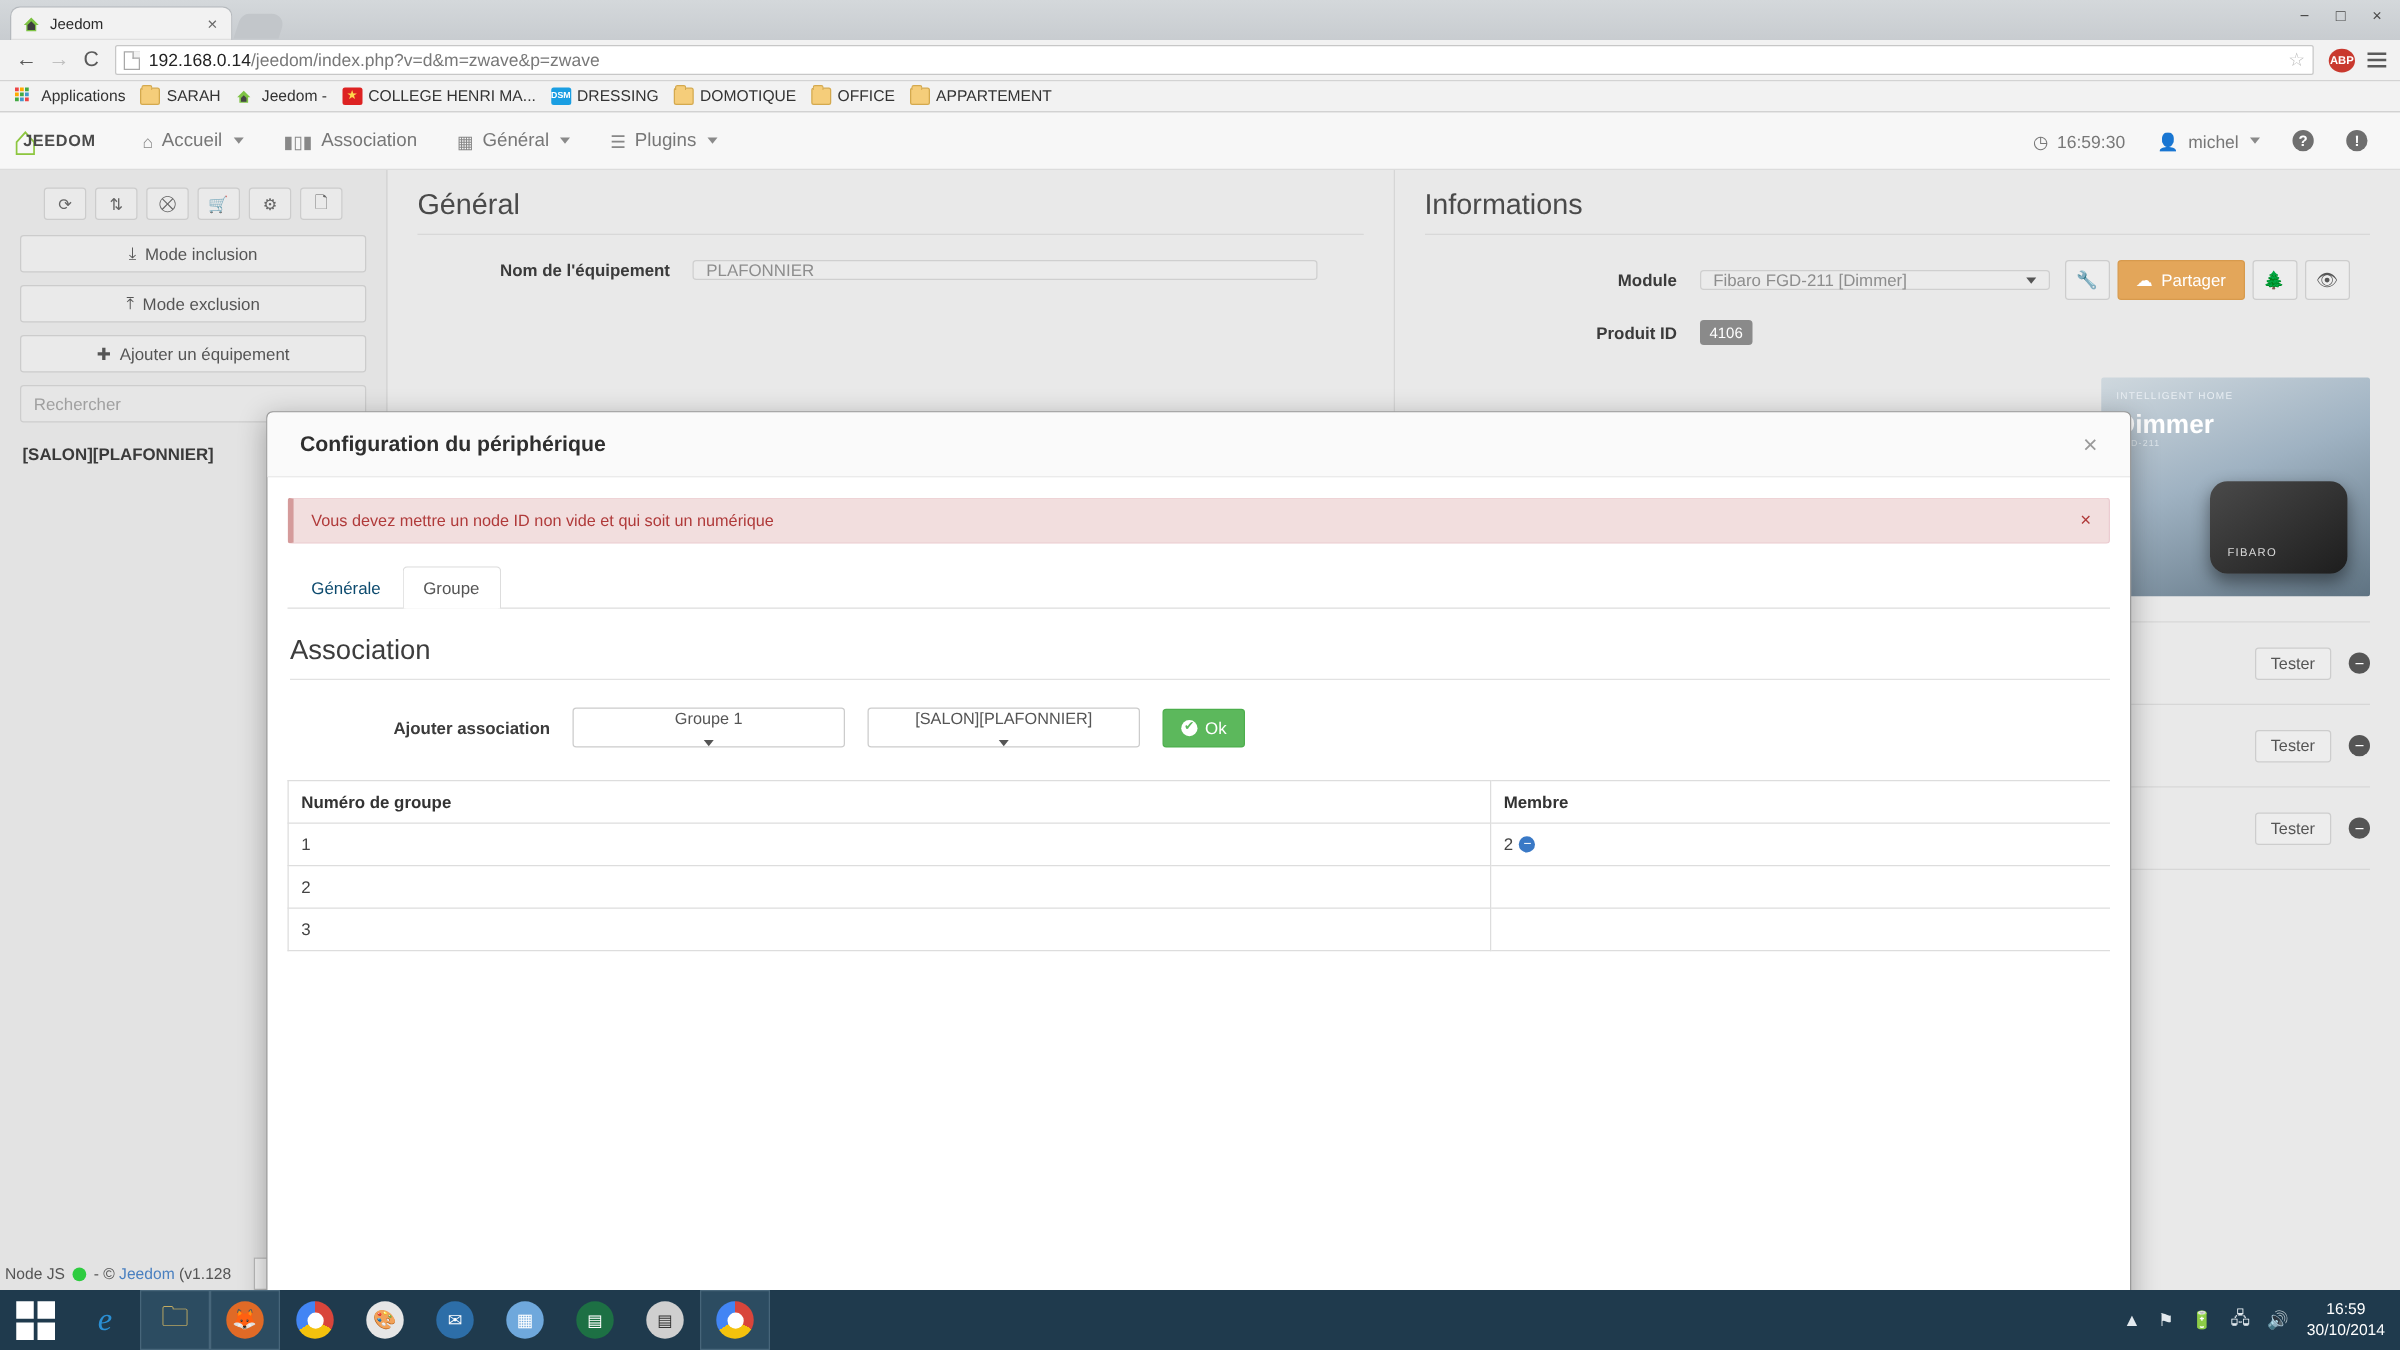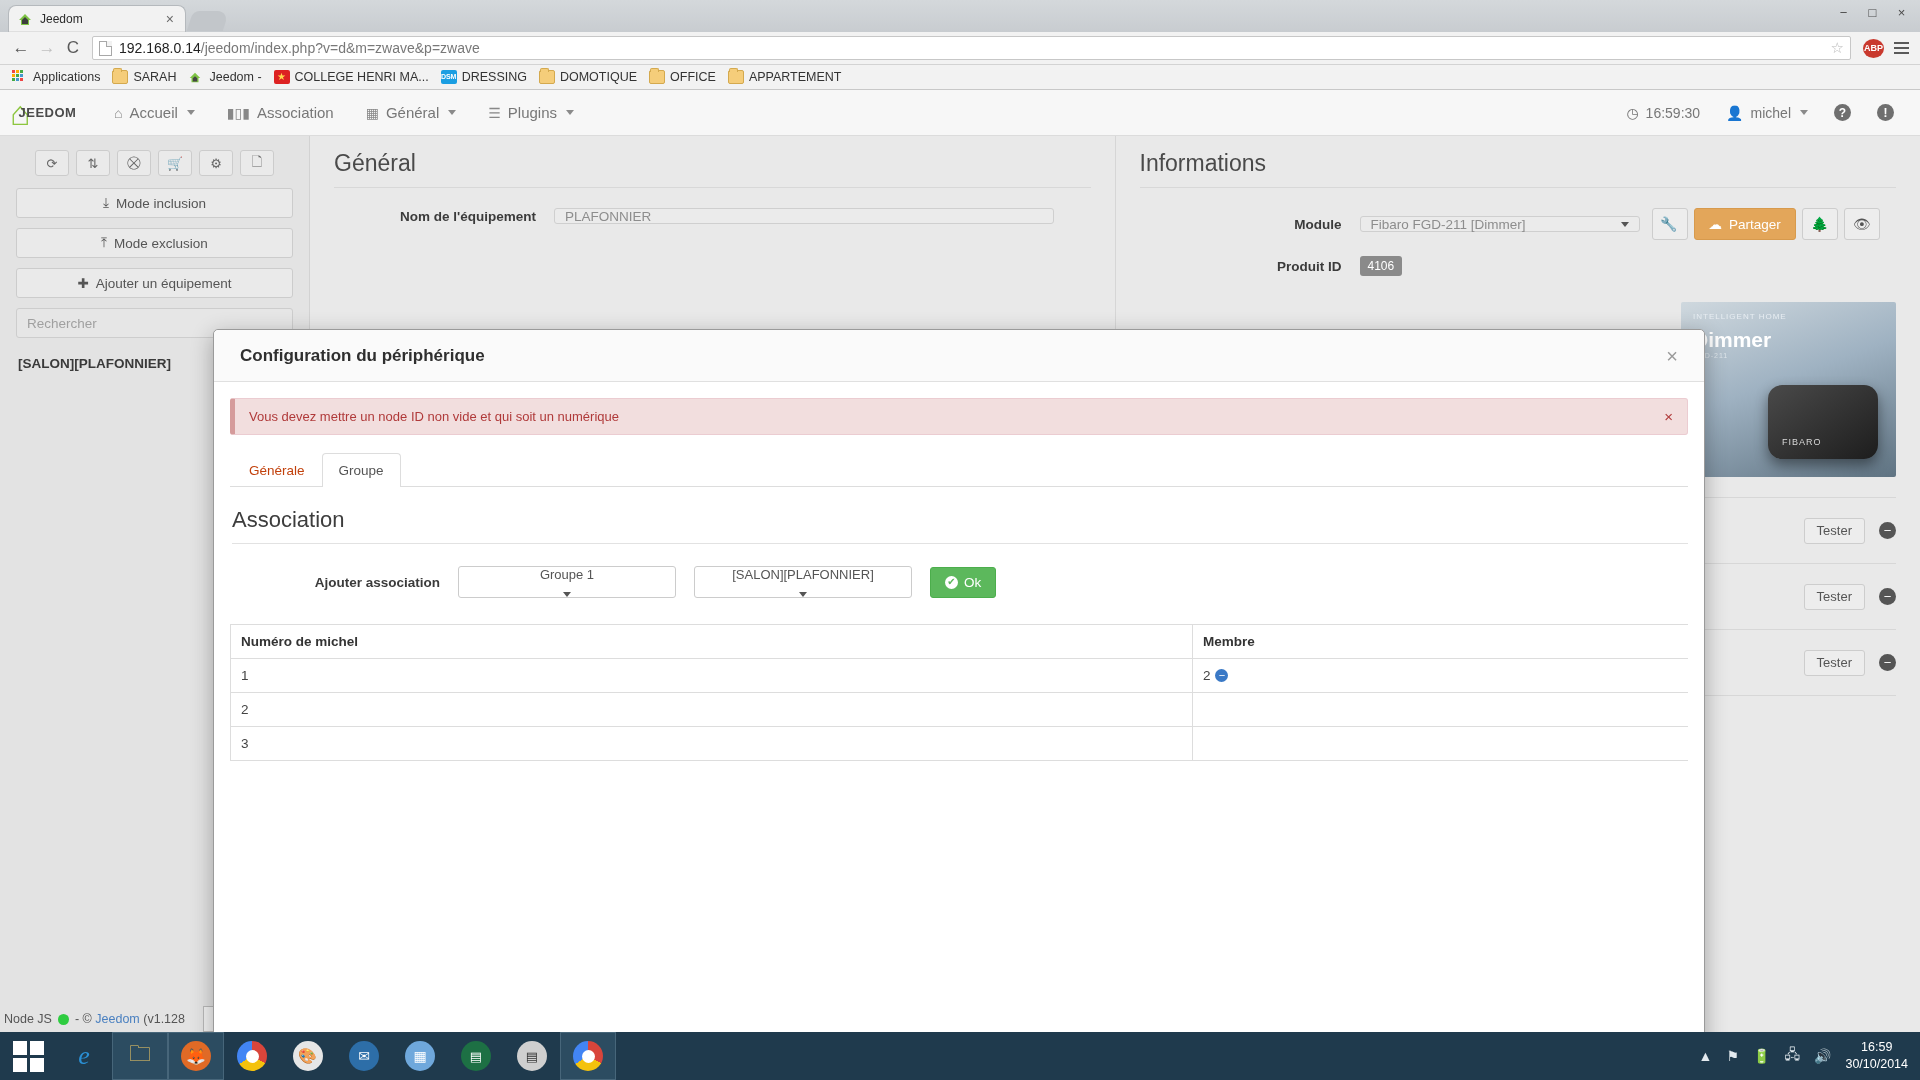--- a/index.html
+++ b/index.html
@@ -167,21 +167,21 @@
   .modal-title { font-size: 17px; font-weight: bold; color: #2f2f2f; }
   .modal-x { margin-left: auto; color: #9a9a9a; font-size: 20px; line-height: 1; }
   .modal-body { flex: 1; padding: 16px 16px 0 16px; overflow: hidden; position: relative; }
   .alert {
     background: #f2dede; border: 1px solid #ebccd1; border-left: 5px solid #d59b9b;
     color: #b03a3a; font-size: 13px; padding: 10px 14px; border-radius: 3px;
     display: flex; align-items: center; margin-bottom: 18px;
   }
   .alert .alert-x { margin-left: auto; font-size: 15px; color: #b03a3a; line-height: 1; }
   .tabs { display: flex; align-items: flex-end; border-bottom: 1px solid #ddd; padding-left: 2px; }
-  .tab-item { padding: 9px 16px; font-size: 13.5px; color: #c2410c; border: 1px solid transparent; border-bottom: none;
+  .tab-item { padding: 9px 16px; font-size: 13.5px; color: #0c4a6e; border: 1px solid transparent; border-bottom: none;
               margin-bottom: -1px; border-radius: 4px 4px 0 0; }
   .tab-item.active { color: #555; background: #fff; border-color: #ddd; border-bottom-color: #fff; }
   .section-title { font-size: 22px; color: #3d3d3d; font-weight: normal; margin: 20px 0 8px 2px;
                    padding-bottom: 10px; border-bottom: 1px solid #e2e2e2; }
   .assoc-row { display: flex; align-items: center; margin: 22px 0 26px 0; }
   .assoc-lbl { width: 228px; text-align: right; padding-right: 18px; font-weight: bold; color: #3b3b3b; font-size: 13.5px; }
   .assoc-sel { width: 218px; height: 32px; background: #fff; border: 1px solid #ccc; border-radius: 3px;
                display: flex; align-items: center; justify-content: space-between; padding: 0 9px;
                font-size: 13px; color: #555; margin-right: 18px; flex-direction: column; }
   .ok-btn { height: 31px; padding: 0 14px; background: #5cb85c; border: 1px solid #4cae4c; border-radius: 3px;
@@ -472,21 +472,21 @@
               <span class="sel-caret"></span>
             </div>
             <div class="ok-btn">
               <span class="chk">✔</span>
               <span>Ok</span>
             </div>
           </div>
           <table class="assoc">
             <thead>
               <tr>
-                <th style="width:66%">Numéro de michel</th>
+                <th style="width:66%">Numéro de groupe</th>
                 <th>Membre</th>
               </tr>
             </thead>
             <tbody>
               <tr>
                 <td>1</td>
                 <td>
                   <span class="member-cell">
                     <span>2</span>
                     <span class="rm-icon">−</span>

